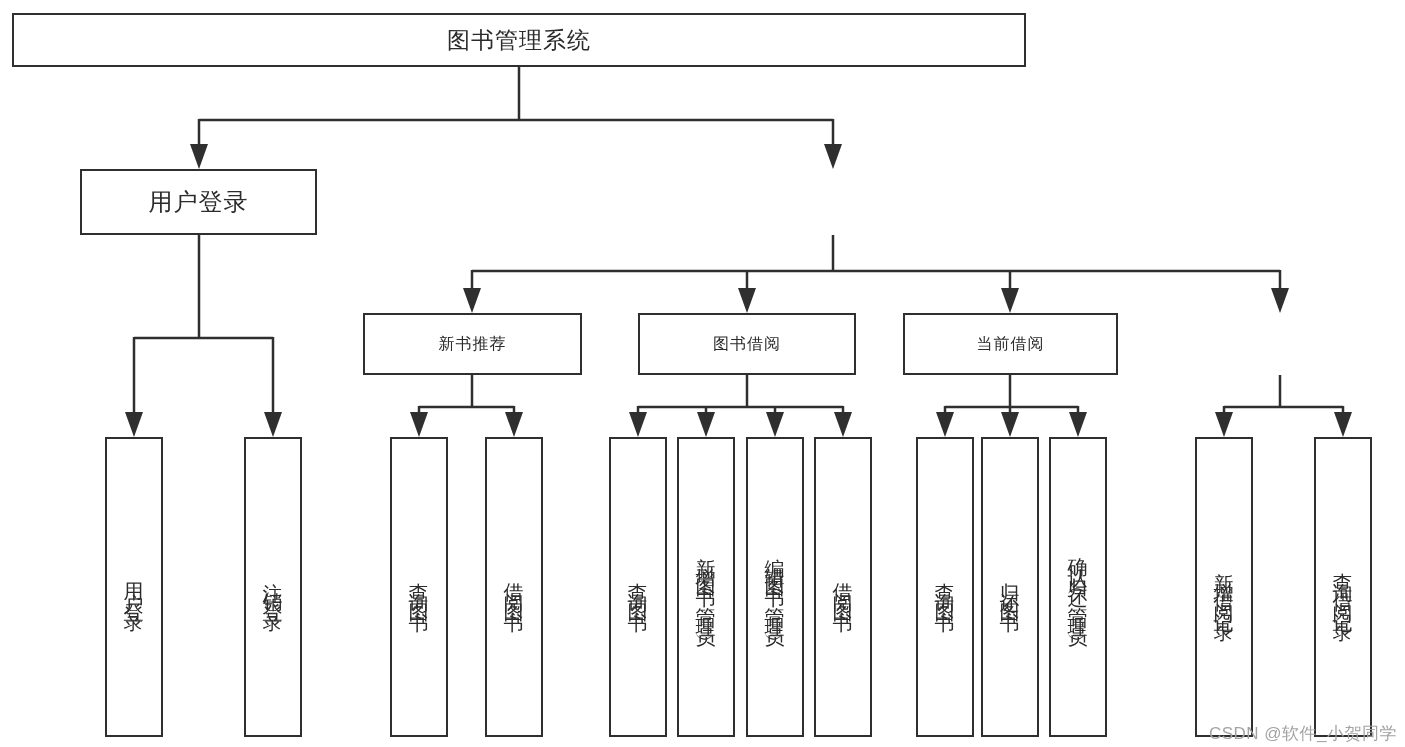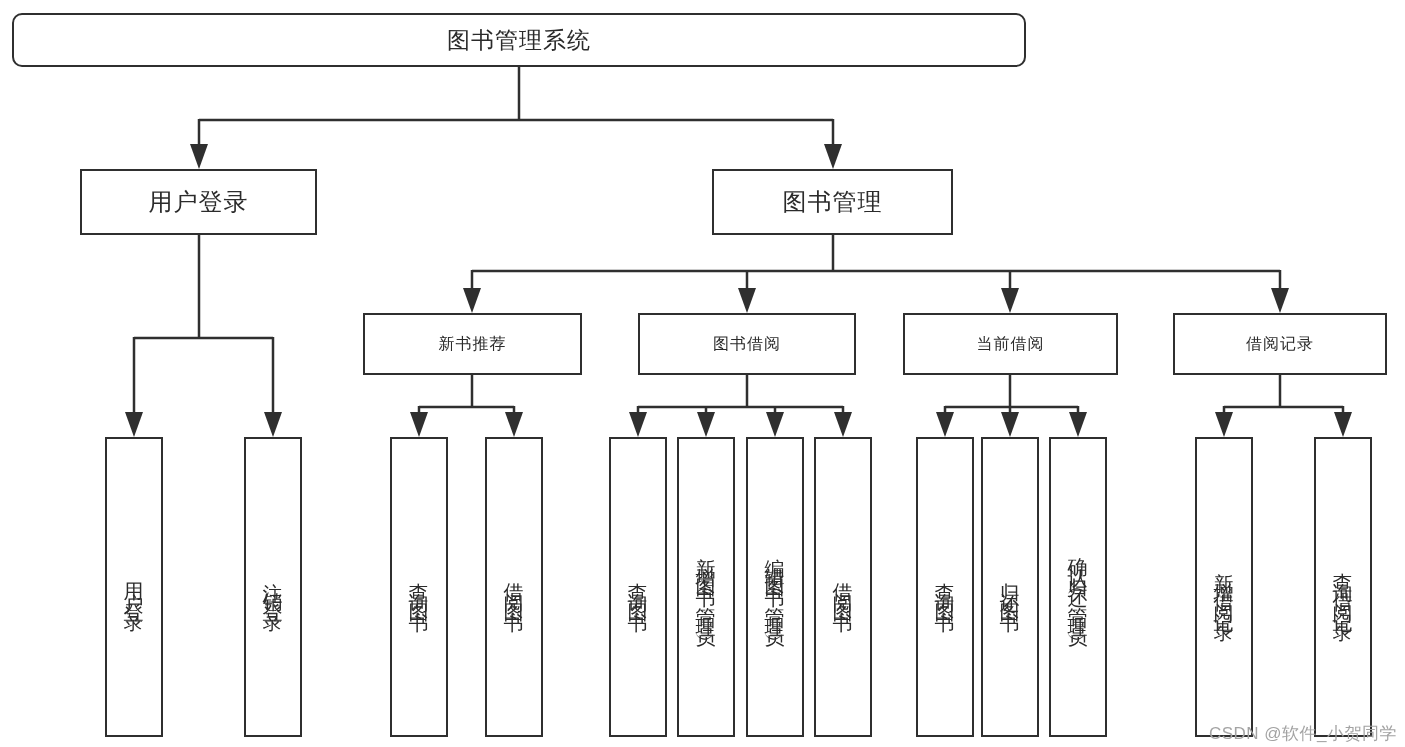--- a/index.html
+++ b/index.html
@@ -143,43 +143,37 @@
     <g>
       <line x1="1280" y1="375" x2="1280" y2="407"></line>
       <line x1="1224" y1="407" x2="1343" y2="407"></line>
       <line x1="1224" y1="406" x2="1224" y2="418"></line>
       <polygon points="1215,412 1233,412 1224,437"></polygon>
       <line x1="1343" y1="406" x2="1343" y2="418"></line>
       <polygon points="1334,412 1352,412 1343,437"></polygon>
     </g>
   </svg>
 
-  <div class="node node-root" style="left:12px; top:13px; width:1014px; height:54px;border-radius:10px;">
+  <div class="node node-root" style="left:12px; top:13px; width:1014px; height:54px;">
     <span>图书管理系统</span>
   </div>
 
   <div class="node node-level2" style="left:80px; top:169px; width:237px; height:66px;">
     <span>用户登录</span>
   </div>
-  <div class="node node-level2" style="left:712px; top:169px; width:241px; height:66px;">
-    <span>图书管理</span>
-  </div>
 
   <div class="node node-level3" style="left:363px; top:313px; width:219px; height:62px;">
     <span>新书推荐</span>
   </div>
   <div class="node node-level3" style="left:903px; top:313px; width:215px; height:62px;">
     <span>当前借阅</span>
   </div>
   <div class="node node-level3" style="left:638px; top:313px; width:218px; height:62px;">
     <span>图书借阅</span>
   </div>
-  <div class="node node-level3" style="left:1173px; top:313px; width:214px; height:62px;">
-    <span>借阅记录</span>
-  </div>
 
   <div class="leaf" style="left:105px;">
     <span>用户登录</span>
   </div>
   <div class="leaf" style="left:244px;">
     <span>注销登录</span>
   </div>
   <div class="leaf" style="left:390px;">
     <span>查询图书</span>
   </div>

